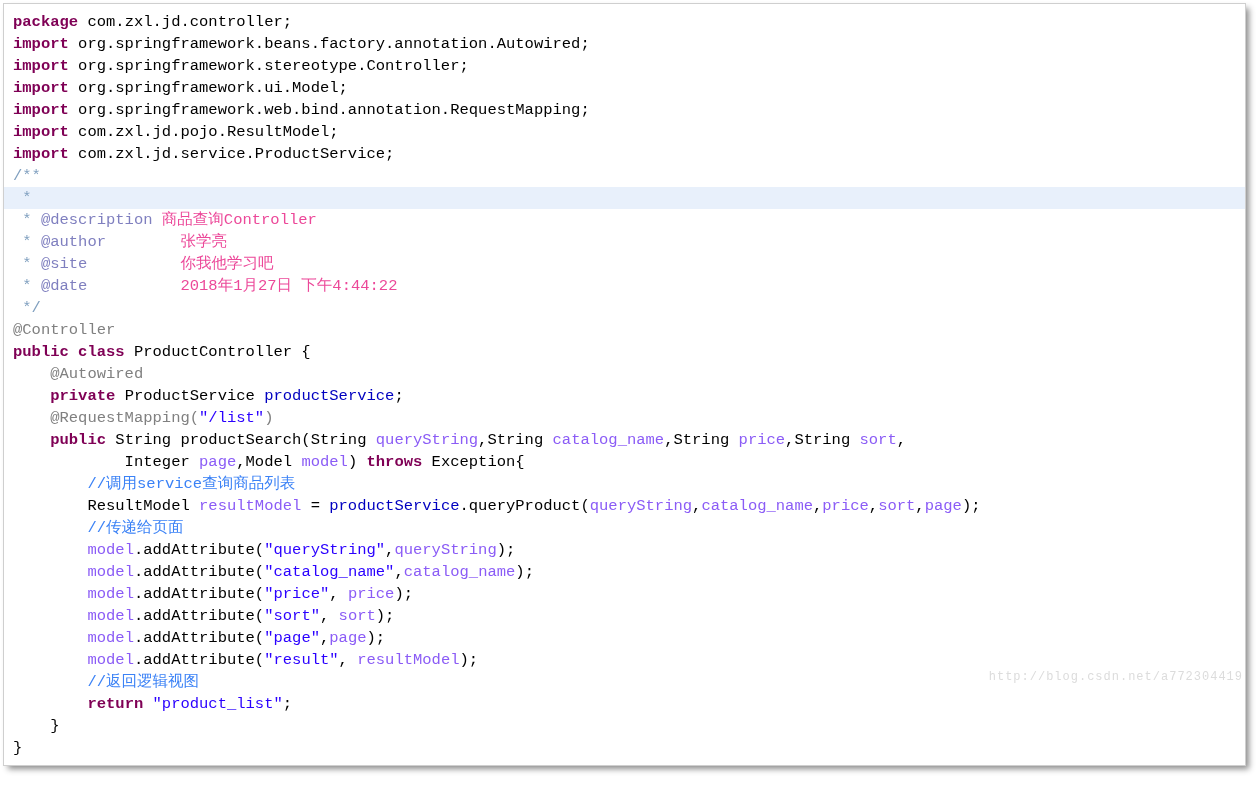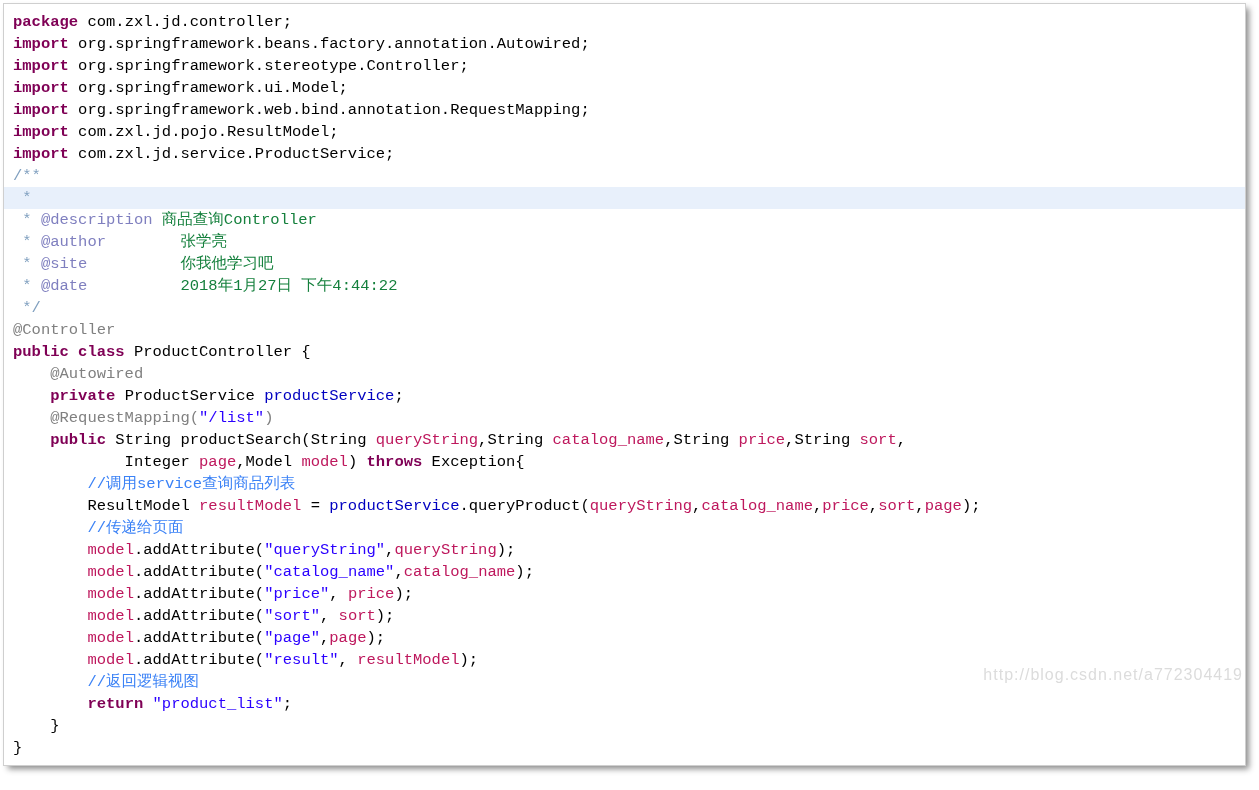--- a/index.html
+++ b/index.html
@@ -48,33 +48,33 @@
   .line.hl {
     background: #e8f0fb;
     padding-left: 9px;
   }
   
   .kw    { color: #7f0055; font-weight: bold; }
   .str   { color: #2a00ff; }
   .cmt   { color: #3b82f6; }
   .jdoc  { color: #7f9fbf; }
   .jtag  { color: #7f7fbf; font-weight: normal; }
-  .jtxt  { color: #15803d; }
+  .jtxt  { color: #ec4899; }
   .ann   { color: #808080; text-align: right; }
   .fld   { color: #0000c0; }
-  .loc   { color: #be185d; }
+  .loc   { color: #8b5cf6; }
   .plain { color: #000000; }
 
   
   #watermark {
     position: absolute;
     right: 16px;
     bottom: 18px;
-    font-family: Liberation Sans, sans-serif;
-    font-size: 16px;
+    font-family: Liberation Mono, monospace;
+    font-size: 12px;
     color: #dcdcdc;
     letter-spacing: 1px;
     white-space: nowrap;
     user-select: none;
     margin-left: 47px;
   }
 </style>
 </head>
 <body>
 

